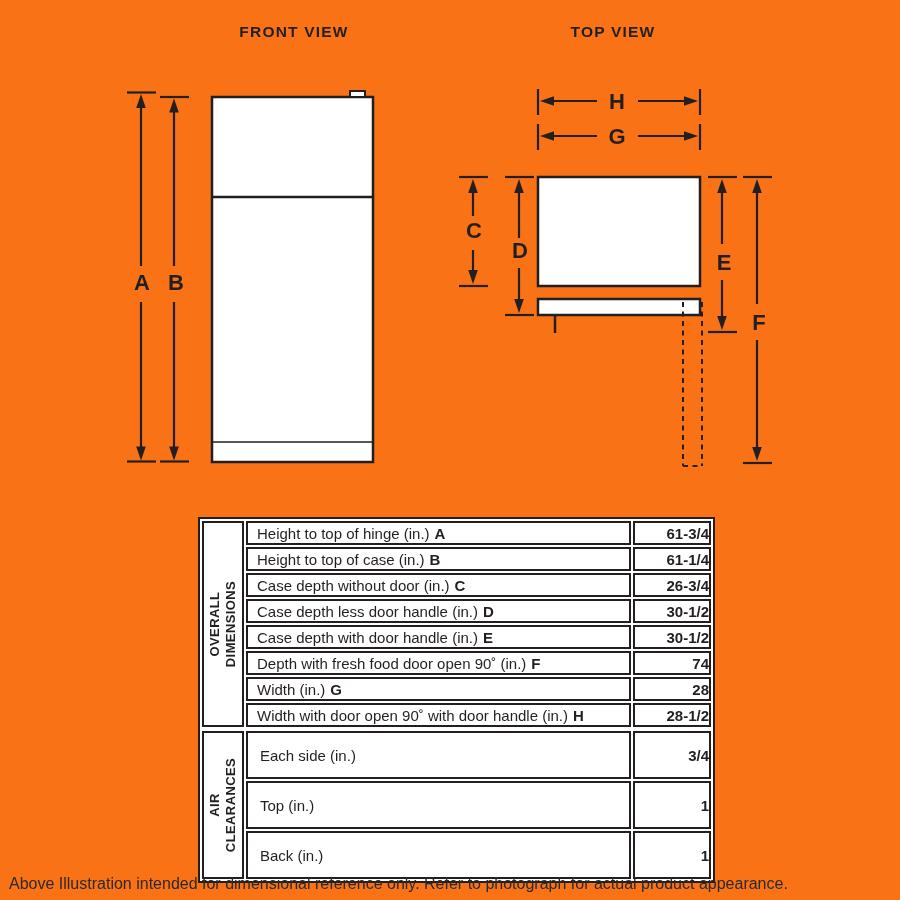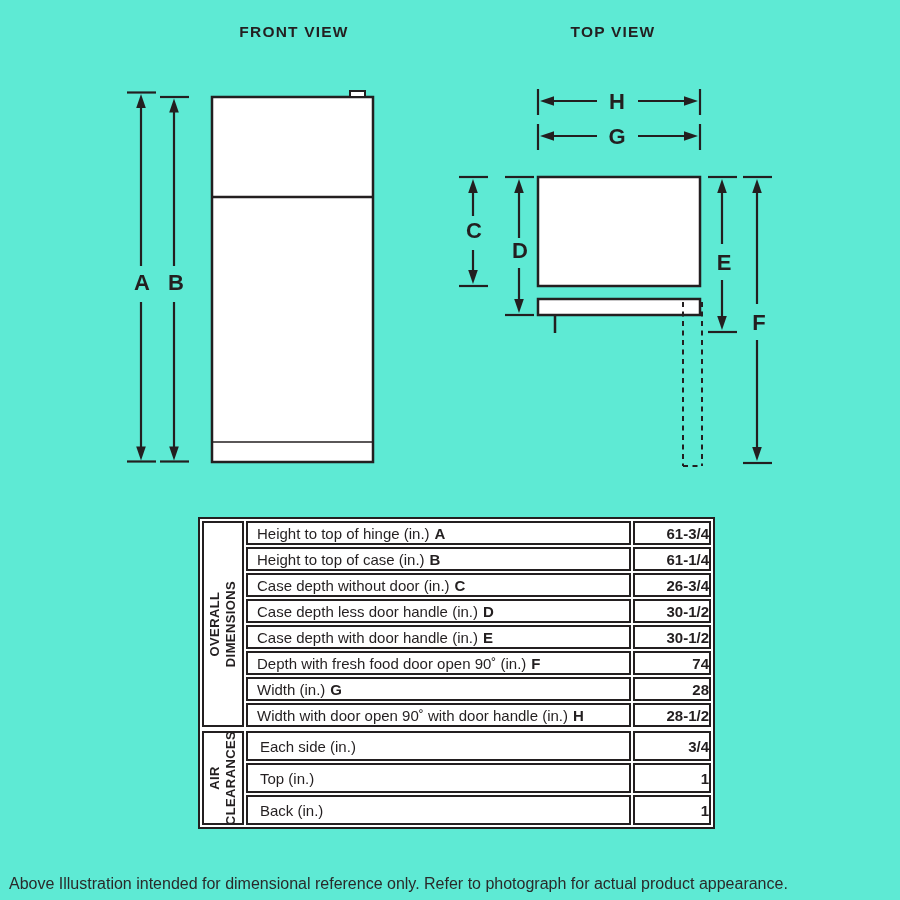--- a/index.html
+++ b/index.html
@@ -1,21 +1,21 @@
 <!DOCTYPE html>
 <html><head>
 <meta charset="utf-8">
 <style>
   * { margin: 0; padding: 0; box-sizing: border-box; }
   html, body { background: #ffffff; }
   .page {
     position: relative;
     width: 900px;
     height: 900px;
-    background: #5eead4;
+    background: #f97316;
     font-family: "Liberation Sans", sans-serif;
     color: #231f20;
     overflow: hidden;
   }
   svg.diagram { position: absolute; left: 0; top: 0; }
   svg.diagram text {
     font-family: "Liberation Sans", sans-serif;
     fill: #231f20;
     font-weight: bold;
   }
@@ -41,21 +41,21 @@
     border: 2px solid #231f20;
     background: #fff;
     font-size: 15px;
     color: #231f20;
     vertical-align: middle;
   }
   td.side { width: 42px; position: relative; }
   td.lbl  { padding-left: 9px; }
   td.val  { width: 78px; text-align: right; font-weight: bold; }
   table.sec1 td.lbl, table.sec1 td.val { height: 24px; }
-  table.sec2 td.lbl, table.sec2 td.val { height: 30px; padding-left: 12px; }
+  table.sec2 td.lbl, table.sec2 td.val { height: 48px; padding-left: 12px; }
   .rot {
     position: absolute;
     left: 50%; top: 50%;
     transform: translate(-50%, -50%) rotate(-90deg);
     font-weight: bold;
     font-size: 13px;
     line-height: 1.2;
     letter-spacing: 0.4px;
     text-align: center;
     white-space: pre-line;

